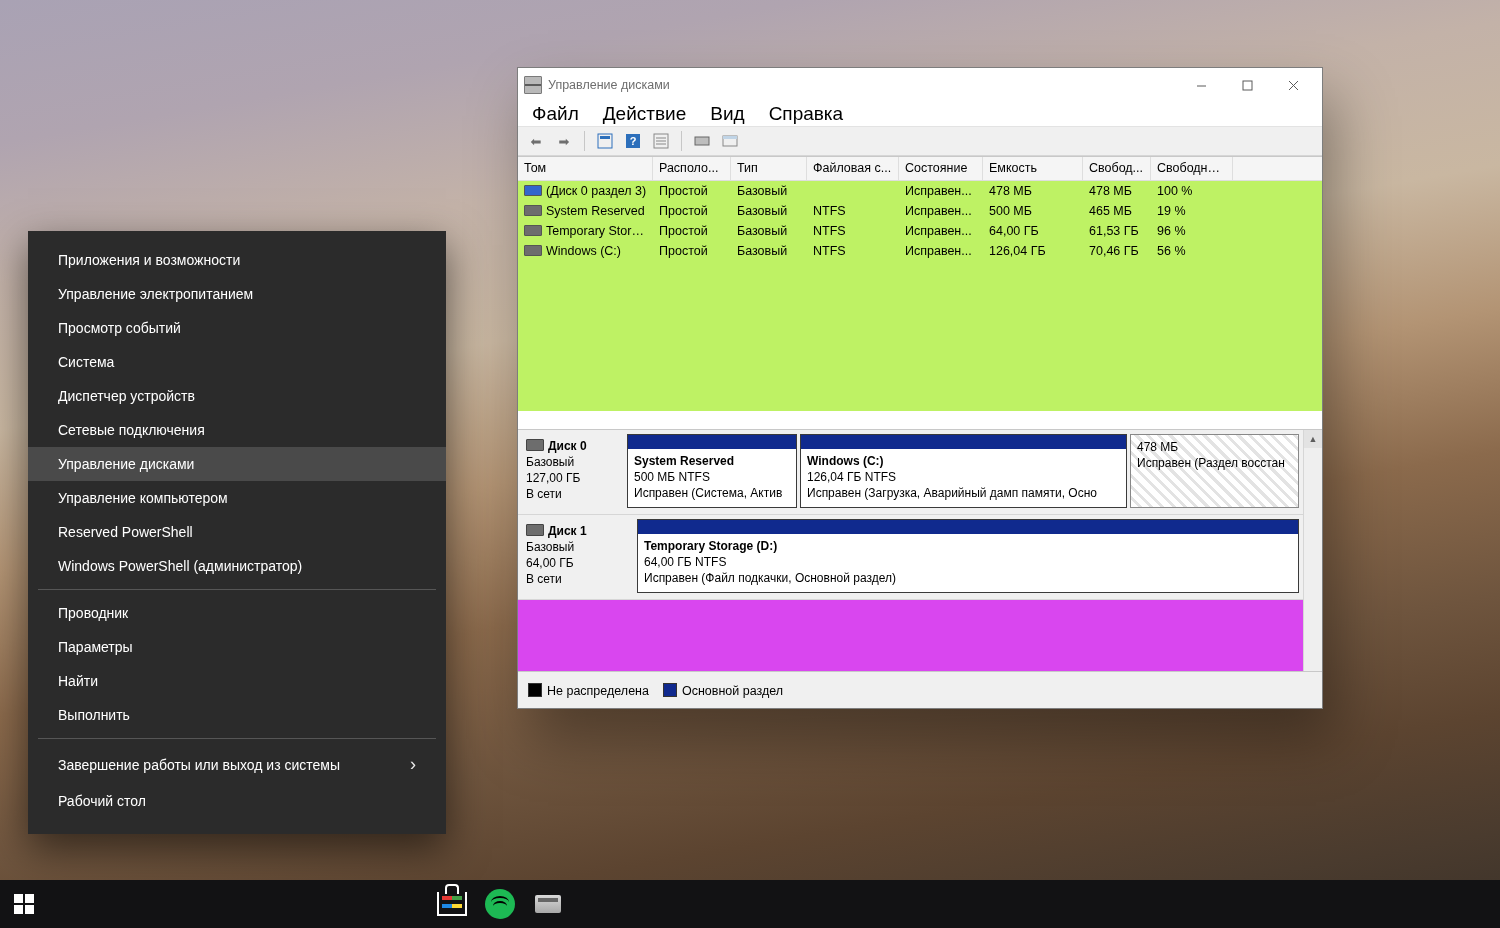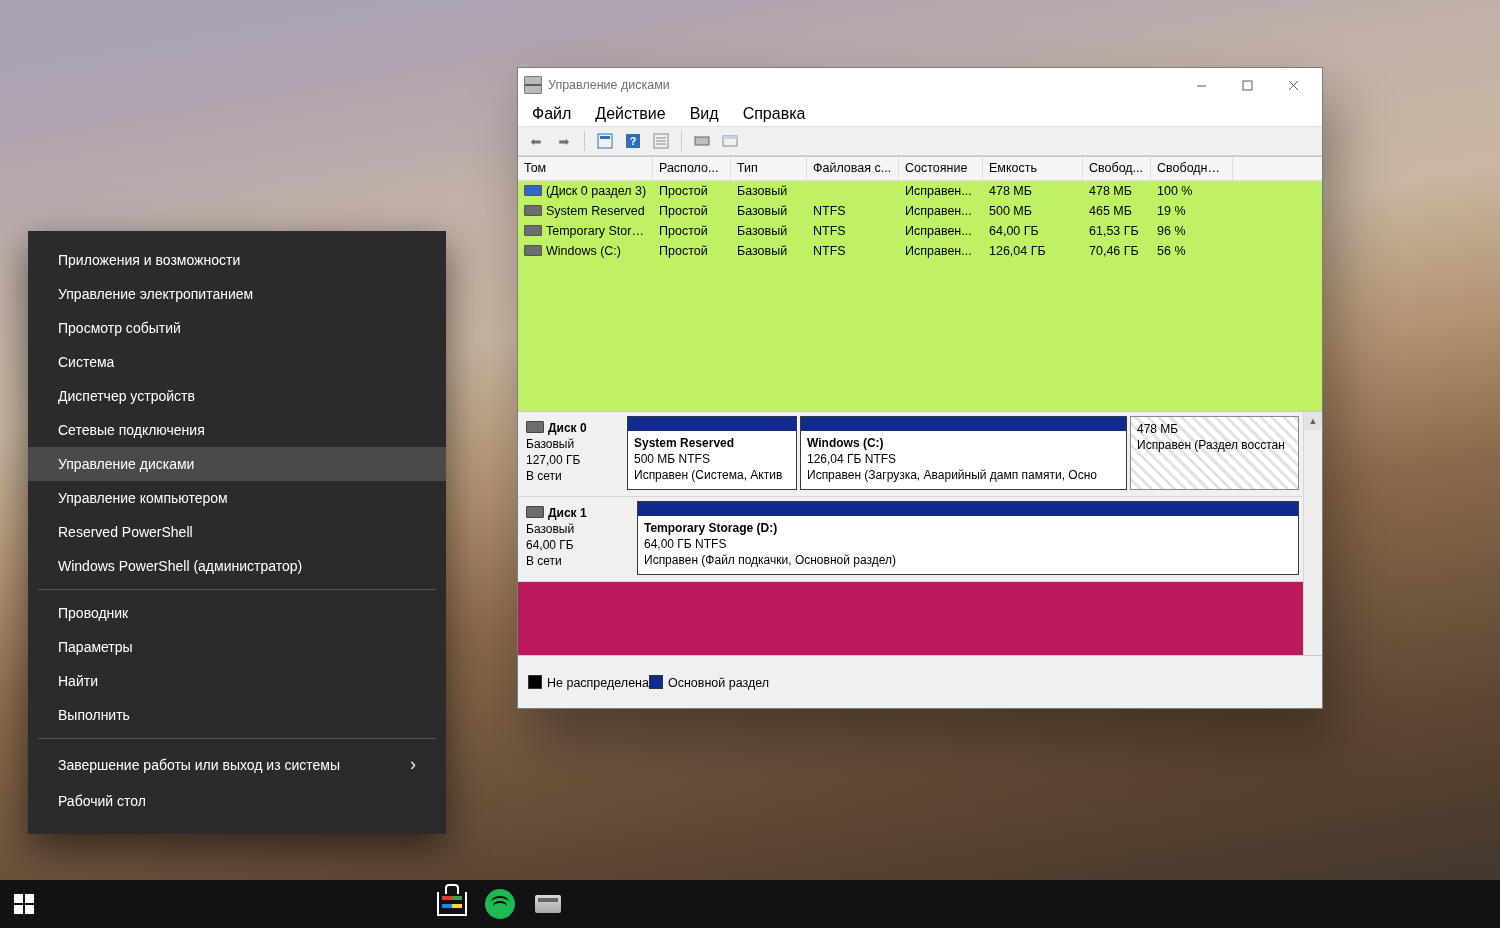--- a/index.html
+++ b/index.html
@@ -18,56 +18,56 @@
     display:flex;flex-direction:column;
   }
   .dm-titlebar{height:34px;background:#fff;display:flex;align-items:center;padding:0 6px;}
   .dm-titlebar-icon{width:16px;height:16px;margin-right:6px;display:inline-block;
     background:#b9b9b9;border:1px solid #7a7a7a;border-radius:1px;position:relative;}
   .dm-titlebar-icon::after{content:"";position:absolute;left:0;right:0;top:7px;height:2px;background:#5c5c5c;}
   .dm-title{color:#6e6e6e;font-size:12.5px;}
   .dm-winbtns{margin-left:auto;display:flex;}
   .dm-winbtn{width:46px;height:30px;display:flex;align-items:center;justify-content:center;color:#5a5a5a;font-size:15px;cursor:default;}
   .dm-winbtn svg{pointer-events:none;}
-  .dm-menubar{display:flex;gap:16px;padding:0 10px;height:24px;align-items:center;font-size:16px;color:#000;}
+  .dm-menubar{display:flex;gap:16px;padding:0 10px;height:24px;align-items:center;font-size:19px;color:#000;}
   .dm-menuitem{padding:2px 4px;}
   .dm-toolbar{height:28px;background:#f0f0f0;border-top:1px solid #e3e3e3;border-bottom:1px solid #d6d6d6;display:flex;align-items:center;padding:0 6px;gap:4px;}
   .tb-btn{width:22px;height:22px;display:flex;align-items:center;justify-content:center;border:1px solid transparent;}
   .tb-sep{width:1px;height:20px;background:#c7c7c7;margin:0 4px;}
   .tb-arrow-l,.tb-arrow-r{font-size:13px;color:#6f6f6f;line-height:1;}
   .tb-glyph{width:16px;height:16px;}
 
   
   .dm-grid{flex:0 0 auto;border-top:1px solid #c8c8c8;background:#bef264;}
   .dm-head,.dm-row{display:grid;grid-template-columns:135px 78px 76px 92px 84px 100px 68px 82px;}
   .dm-head{background:#f5f5f5;border-bottom:1px solid #dedede;}
   .dm-head>div{font-size:12.5px;color:#000;padding:4px 6px 5px;border-right:1px solid #dedede;white-space:nowrap;overflow:hidden;text-overflow:ellipsis;}
   .dm-row>div{font-size:12.5px;color:#000;padding:1px 6px;white-space:nowrap;overflow:hidden;text-overflow:ellipsis;}
   .dm-row{line-height:18px;}
   .vol-ico{display:inline-block;width:16px;height:9px;border:1px solid #555;border-radius:1px;margin-right:4px;vertical-align:-1px;}
   .vol-ico.blue{background:#3366cc;}
   .vol-ico.grey{background:#6d6d6d;}
   .dm-listpad{height:150px;}
 
   
-  .dm-graph{flex:1;border-top:1px solid #c8c8c8;background:#be185d;position:relative;padding-right:19px;}
+  .dm-graph{flex:1;border-top:1px solid #c8c8c8;background:#d946ef;position:relative;padding-right:19px;margin-top:18px;}
   .dm-graph-scroll{position:absolute;right:0;top:0;width:18px;bottom:0;background:#efefef;border-left:1px solid #d6d6d6;}
   .scroll-up{position:absolute;top:0;left:0;right:0;height:18px;display:flex;align-items:center;justify-content:center;font-size:9px;color:#5d5d5d;background:#e3e3e3;}
   .disk-block{display:flex;background:#f0f0f0;border-bottom:1px solid #d6d6d6;padding:4px 4px 6px 0;}
   .disk-info{width:108px;padding:4px 6px 2px 8px;font-size:12px;line-height:16px;}
   .disk-info .dname{font-weight:bold;}
   .dskico{display:inline-block;width:16px;height:10px;background:#6d6d6d;border:1px solid #444;border-radius:1px;margin-right:4px;vertical-align:-1px;}
   .disk-parts{flex:1;display:flex;gap:3px;}
   .part{border:1px solid #3a3a3a;background:#fff;display:flex;flex-direction:column;}
   .part-head{height:14px;background:#102a8e;}
   .part.striped{background:
     repeating-linear-gradient(45deg,#fff 0 5px,#e3e3e3 5px 8px);border:1px solid #888;}
   .part-body{padding:4px 6px 6px;font-size:12px;line-height:16px;overflow:hidden;white-space:nowrap;}
   .part-body b{font-weight:bold;}
-  .dm-legend{height:36px;border-top:1px solid #c8c8c8;background:#f0f0f0;display:flex;align-items:center;padding:8px 10px;font-size:12.5px;}
+  .dm-legend{height:36px;border-top:1px solid #c8c8c8;background:#f0f0f0;display:flex;align-items:center;padding:0 10px;gap:14px;font-size:12.5px;}
   .leg-sw{display:inline-block;width:12px;height:12px;margin-right:5px;vertical-align:-2px;border:1px solid #333;}
   .leg-sw.black{background:#000;}
   .leg-sw.blue{background:#102a8e;}
 
   
   .winx{position:absolute;left:28px;top:231px;width:418px;background:#2b2b2b;color:#fff;padding:12px 0 16px;
     box-shadow:0 14px 38px rgba(0,0,0,.55);}
   .winx-item{font-size:14px;padding:9px 30px;white-space:nowrap;}
   .winx-item.hl{background:#4a4a4a;}
   .winx-item.has-arrow{display:flex;align-items:center;justify-content:space-between;}

